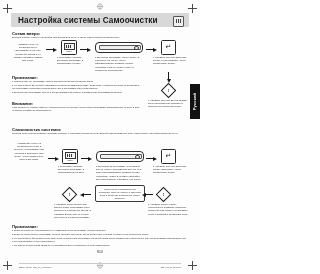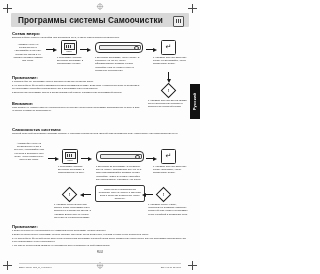--- a/index.html
+++ b/index.html
@@ -215,21 +215,21 @@
     <line x1="5" y1="0" x2="5" y2="10" stroke="#444" stroke-width=".8"></line>
     <line x1="0" y1="5" x2="10" y2="5" stroke="#444" stroke-width=".8"></line>
   </svg>
   <svg class="regmark bot" viewBox="0 0 10 10">
     <circle cx="5" cy="5" r="3.6" fill="none" stroke="#444" stroke-width=".8"></circle>
     <line x1="5" y1="0" x2="5" y2="10" stroke="#444" stroke-width=".8"></line>
     <line x1="0" y1="5" x2="10" y2="5" stroke="#444" stroke-width=".8"></line>
   </svg>
 
   <div class="header">
-    <div class="header-title">Программы системы Самоочистки</div>
+    <div class="header-title">Настройка системы Самоочистки</div>
     <div class="header-badge">
         <div class="bars"></div>
       </div>
   </div>
 
   <div class="sect-title" style="left:12px;top:31px;">Схема вверх:</div>
   <div class="para" style="left:12px;top:36px;width:176px;">Воспользуйтесь в меню настройки для просмотра труб, а также самоочистки кондиционера.</div>
 
   <div class="step-cap center" style="left:12px;top:43px;width:32px;">Нажмите Меню на кондиционере и удерживайте 3 секунды. Прозвучит сигнал и на дисплее появится символ Sеlf Clеаn.</div>
 

